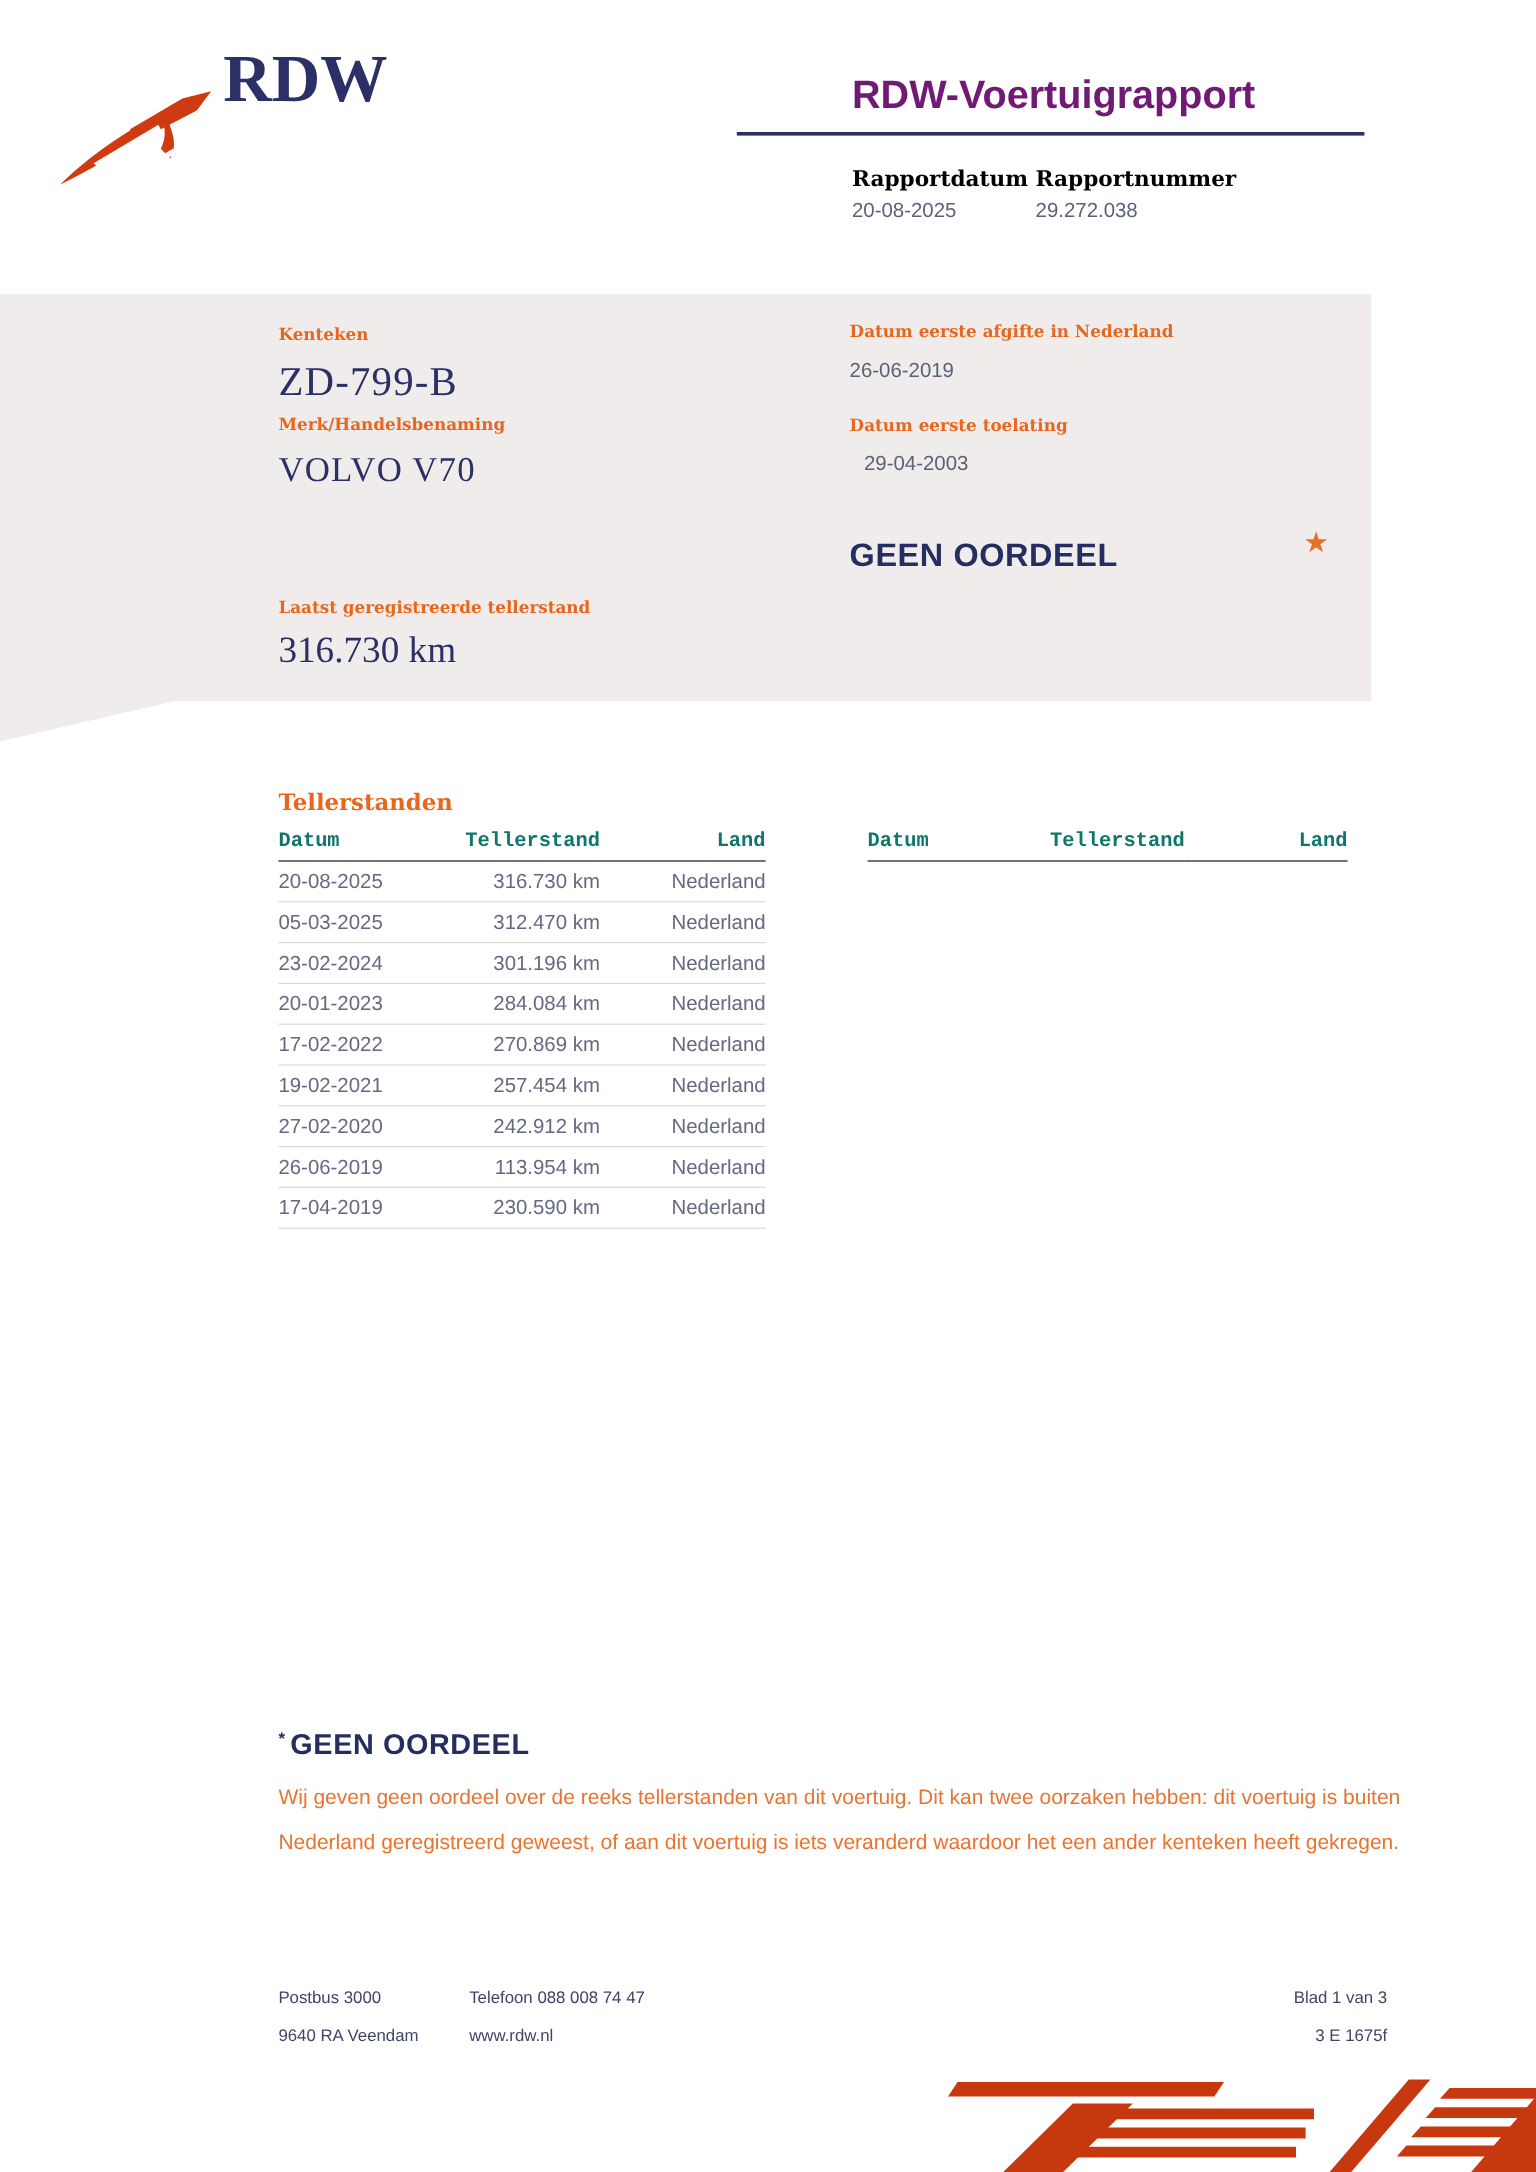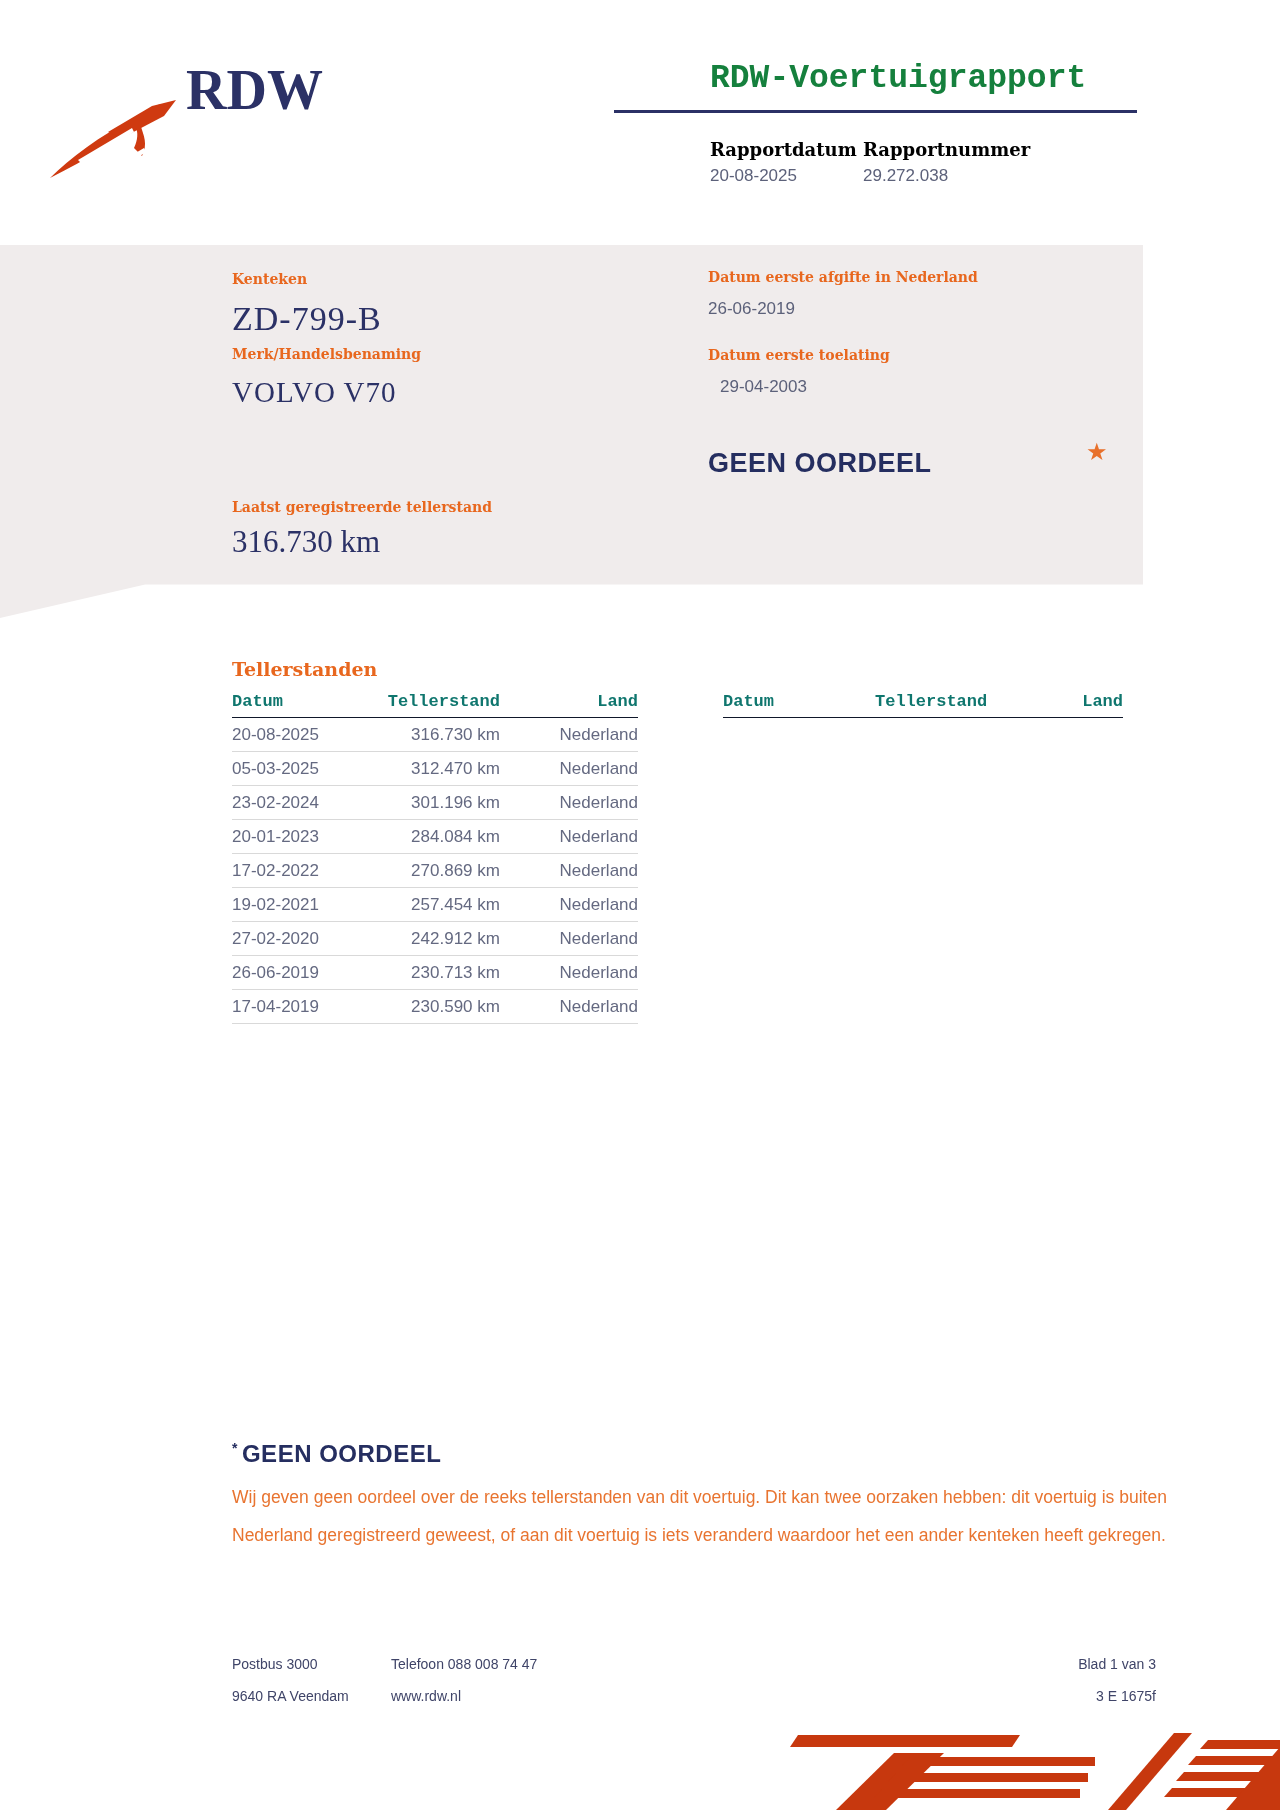--- a/index.html
+++ b/index.html
@@ -1,25 +1,25 @@
 <!DOCTYPE html>
 <html><head>
 <meta charset="utf-8">
 <style>
   html,body{margin:0;padding:0;background:#ffffff;}
   #page{position:relative;width:1280px;height:1810px;background:#ffffff;overflow:hidden;
         font-family:"Liberation Sans",sans-serif;color:#2b3166;}
 
   
-  .logo-wrap{position:absolute;left:48px;top:64px;width:260px;height:120px;}
+  .logo-wrap{position:absolute;left:48px;top:40px;width:260px;height:120px;}
   .logo-feather{position:absolute;left:0;top:22px;}
   .logo-text{position:absolute;left:138px;top:-6px;font-family:"Liberation Serif","DejaVu Serif",serif;
              font-size:56px;font-weight:bold;color:#2b3166;letter-spacing:0px;}
-  .doc-title{position:absolute;left:710px;top:60px;font-family:Liberation Mono, monospace;
-             font-size:33px;font-weight:bold;color:#15803d;}
+  .doc-title{position:absolute;left:710px;top:60px;font-family:Liberation Sans, sans-serif;
+             font-size:33px;font-weight:bold;color:#701a75;}
   .header-rule{position:absolute;left:614px;top:110px;width:523px;height:3px;background:#2b3166;}
   .meta-label{position:absolute;top:139px;font-family:"DejaVu Serif","Liberation Serif",serif;
               font-size:18px;font-weight:bold;color:#000000;}
   .meta-value{position:absolute;top:166px;font-size:17px;color:#5c617a;}
   .m1{left:710px;} .m2{left:863px;}
 
   
   .vehicle-box{position:absolute;left:0;top:245px;width:1143px;height:373px;background:#f0ecec;
                clip-path:polygon(0 0,100% 0,100% 91%,12.7% 91%,0 100%);}
   .fld-label{position:absolute;font-family:"DejaVu Serif","Liberation Serif",serif;
@@ -155,21 +155,21 @@
         <td class="col-teller">257.454 km</td>
         <td class="col-land">Nederland</td>
       </tr>
       <tr>
         <td class="col-datum">27-02-2020</td>
         <td class="col-teller">242.912 km</td>
         <td class="col-land">Nederland</td>
       </tr>
       <tr>
         <td class="col-datum">26-06-2019</td>
-        <td class="col-teller">230.713 km</td>
+        <td class="col-teller">113.954 km</td>
         <td class="col-land">Nederland</td>
       </tr>
       <tr>
         <td class="col-datum">17-04-2019</td>
         <td class="col-teller">230.590 km</td>
         <td class="col-land">Nederland</td>
       </tr>
     </tbody>
   </table>
 

